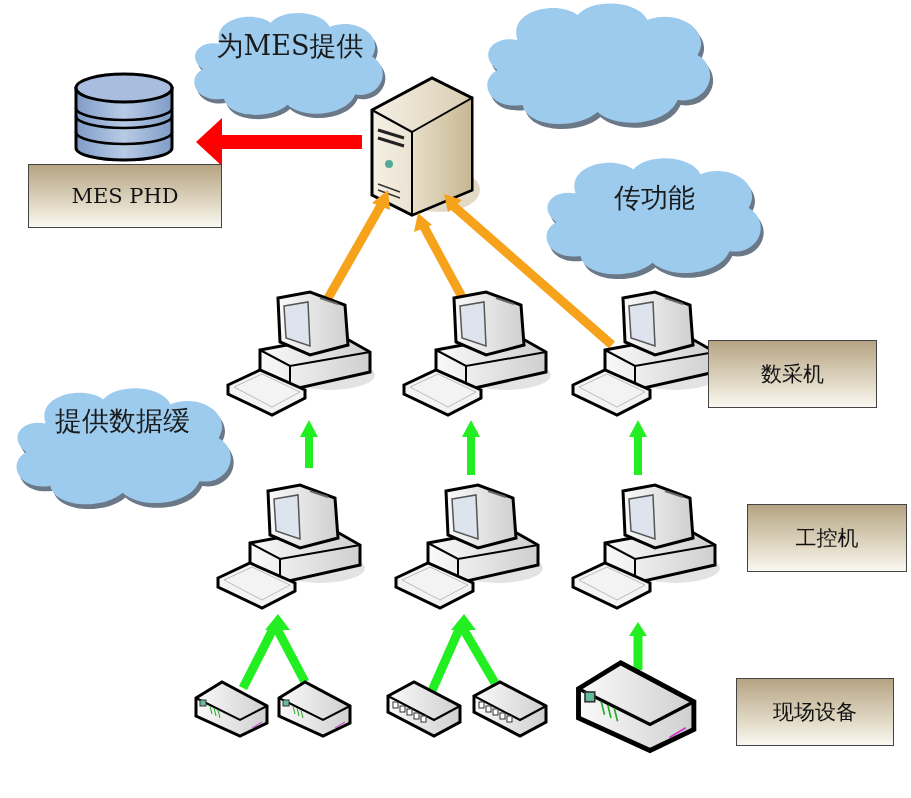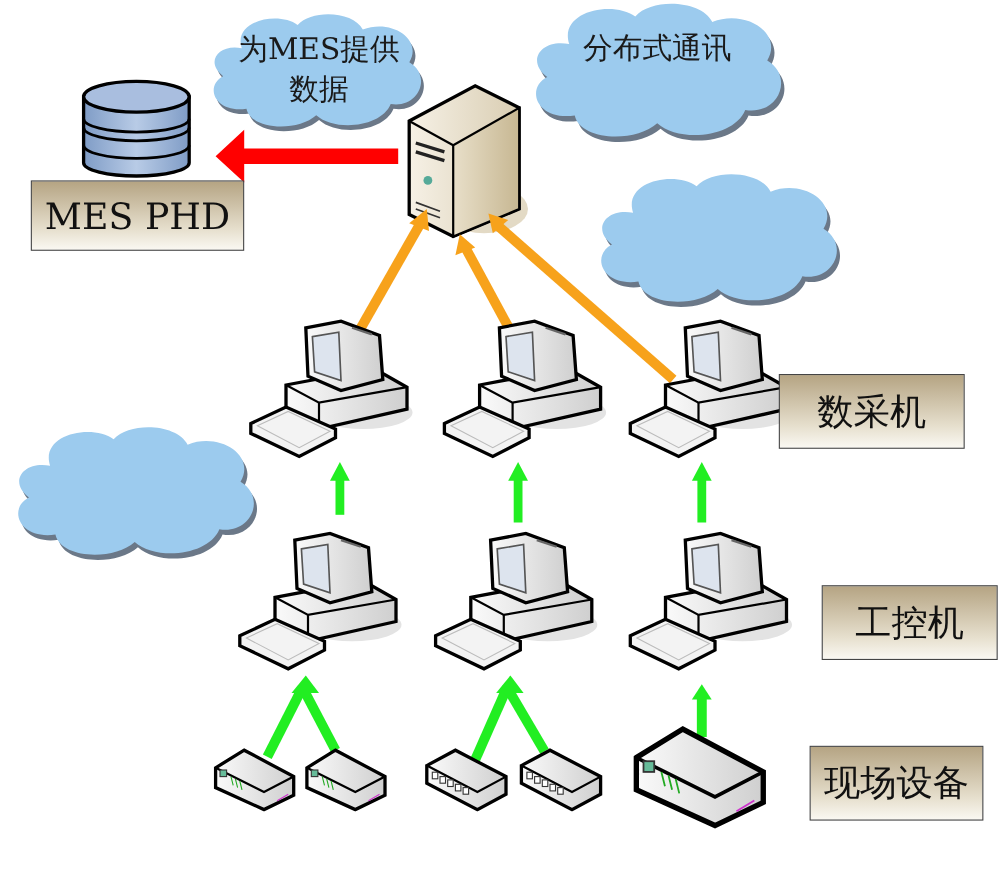--- a/index.html
+++ b/index.html
@@ -1,19 +1,19 @@
 <!DOCTYPE html>
 <html><head>
 <meta charset="utf-8">
 <style>
   html,body{margin:0;padding:0;background:#fff;}
   body{width:911px;height:798px;position:relative;overflow:hidden;font-family:"Liberation Serif","DejaVu Serif",serif;}
   svg.stage{position:absolute;left:0;top:0;}
   .cloud-text{position:absolute;text-align:center;font-size:27px;line-height:36px;color:#1a1a1a;font-family:"DejaVu Serif","Liberation Serif",serif;}
-  .label-box{position:absolute;border:1px solid #444;background:linear-gradient(to bottom,#b5a483 0%,#e6dfcd 70%,#faf8f2 100%);display:flex;align-items:center;justify-content:center;font-size:33px;color:#111;font-family:"DejaVu Serif","Liberation Serif",serif;}
+  .label-box{position:absolute;border:1px solid #444;background:linear-gradient(to bottom,#b5a483 0%,#e6dfcd 70%,#faf8f2 100%);display:flex;align-items:center;justify-content:center;font-size:21px;color:#111;font-family:"DejaVu Serif","Liberation Serif",serif;}
 </style>
 </head>
 <body>
 
 <svg class="stage" width="911" height="798" viewBox="0 0 911 798">
   <defs>
     <linearGradient id="dbg" x1="0" x2="1">
       <stop offset="0" stop-color="#7f9cc6"></stop>
         <stop offset="0.5" stop-color="#b8cbe6"></stop>
         <stop offset="1" stop-color="#7f9cc6"></stop>
@@ -132,26 +132,26 @@
 
   <use href="#modem" x="192" y="678" width="80" height="60"></use>
   <use href="#modem" x="275" y="678" width="80" height="60"></use>
   <use href="#switch" x="384" y="678" width="80" height="60"></use>
   <use href="#switch" x="470" y="678" width="80" height="60"></use>
   <use href="#modem" x="572" y="655" width="130" height="100"></use>
 </svg>
 
 <div class="cloud-text" style="left:200px;top:28px;width:180px;">
   <div>为MES提供</div>
-  <div>数据</div>
 </div>
 <div class="cloud-text" style="left:505px;top:27px;width:185px;">
-  <div>分布式通讯</div>
 </div>
 <div class="cloud-text" style="left:562px;top:180px;width:185px;">
+  <div>传功能</div>
 </div>
 <div class="cloud-text" style="left:30px;top:403px;width:185px;">
+  <div>提供数据缓</div>
 </div>
 
 <div class="label-box" style="left:28px;top:164px;width:192px;height:62px;">MES PHD</div>
 <div class="label-box" style="left:708px;top:340px;width:167px;height:66px;">数采机</div>
-<div class="label-box" style="left:747px;top:532px;width:158px;height:66px;font-family:Liberation Mono, monospace;">工控机</div>
+<div class="label-box" style="left:747px;top:504px;width:158px;height:66px;font-family:Liberation Mono, monospace;">工控机</div>
 <div class="label-box" style="left:736px;top:678px;width:156px;height:66px;">现场设备</div>
 
 </body></html>

